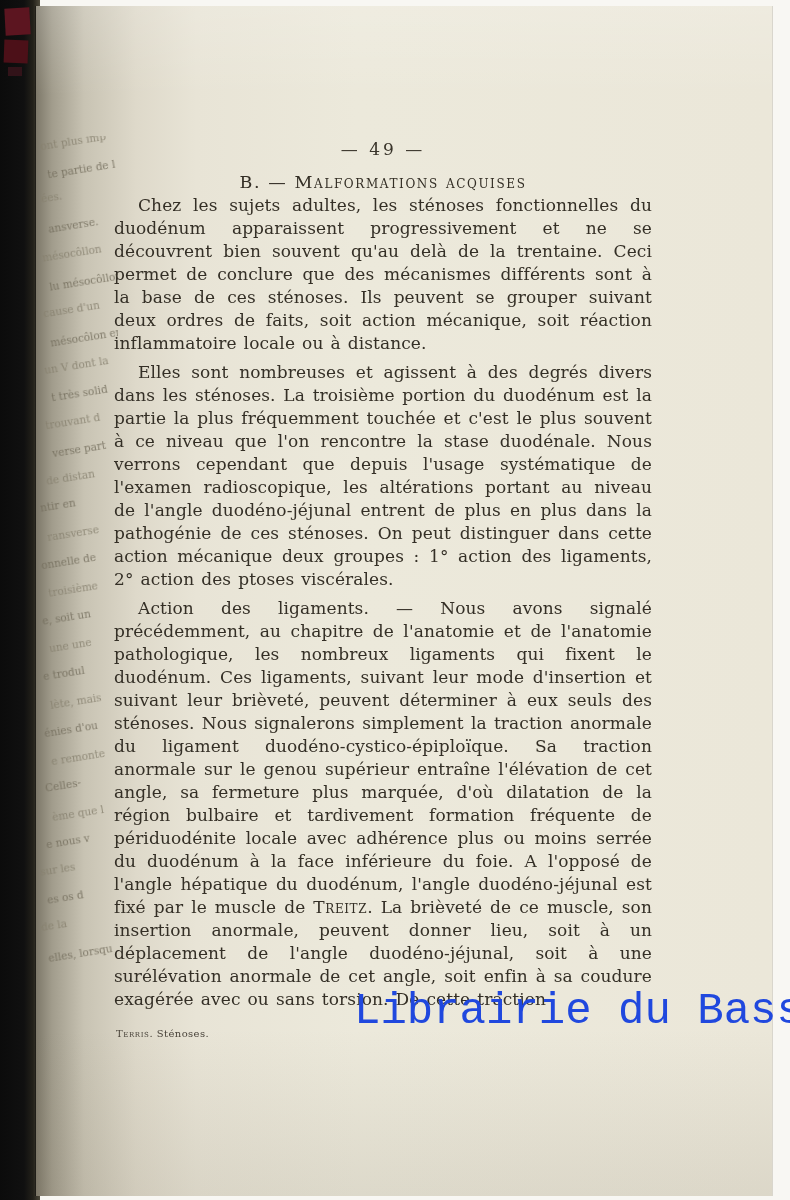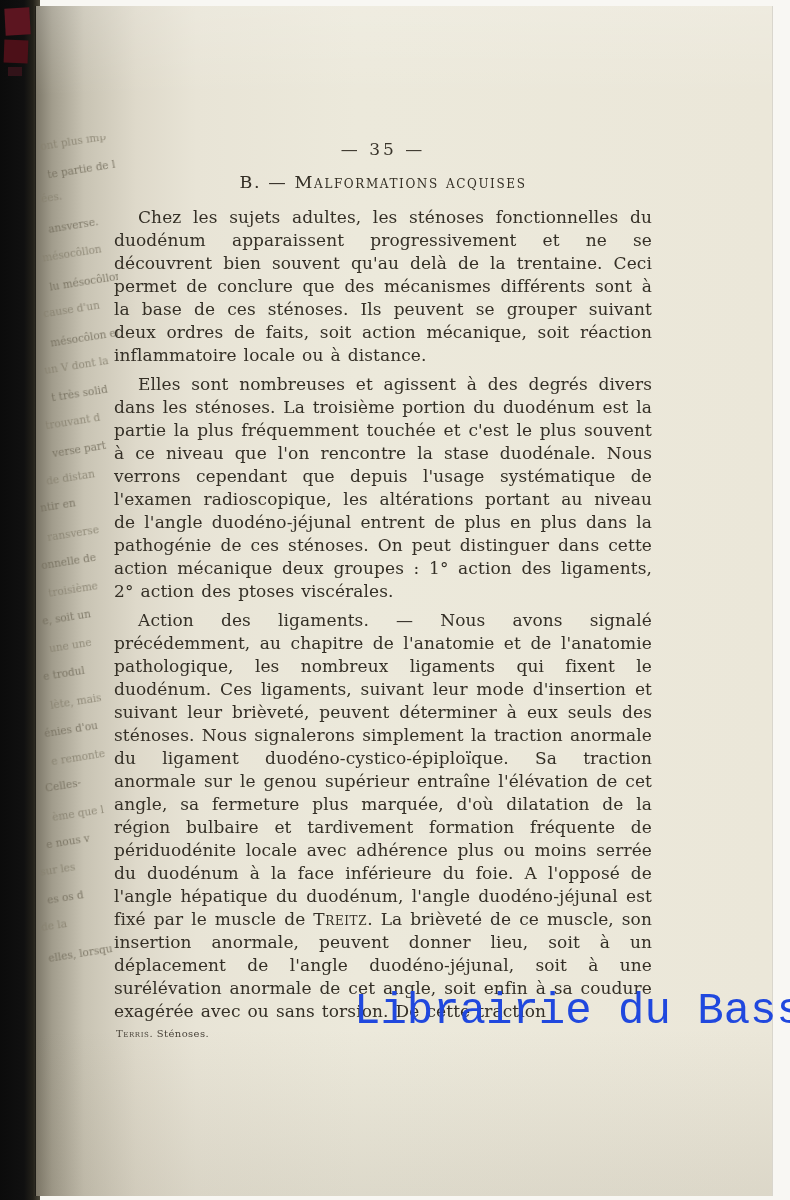--- a/index.html
+++ b/index.html
@@ -45,21 +45,21 @@
   .frag:nth-child(even){ color:#746e5d; }
 
   
   .text-block {
     position:absolute; left:78px; top:132px; width:538px;
     color:#342f26; font-size:17px; line-height:23px;
   }
   .page-number { text-align:center; letter-spacing:3px; margin-bottom:10px; color:#3a352b; }
   .section-heading {
     text-align:center; font-variant:small-caps; letter-spacing:1.6px;
-    margin-bottom:12px; font-size:17.5px; color:#332e25;
+    font-size:17.5px; color:#332e25;
   }
   .sub-heading {
     text-align:center; font-variant:small-caps; letter-spacing:1.6px;
     margin:6px 0 10px; font-size:17px; color:#332e25;
   }
   p.body {
     text-align:justify; text-indent:24px; margin-bottom:6px;
     word-spacing:1.5px; letter-spacing:.1px;
   }
   .italic { }
@@ -117,21 +117,21 @@
       <div class="frag" style="top: 644px; left: 5px;">Celles-</div>
       <div class="frag" style="top: 672px; left: 12px;">ème que l</div>
       <div class="frag" style="top: 700px; left: 6px;">e nous v</div>
       <div class="frag" style="top: 728px; left: 0px;">sur les</div>
       <div class="frag" style="top: 756px; left: 7px;">es os d</div>
       <div class="frag" style="top: 784px; left: 1px;">de la</div>
       <div class="frag" style="top: 812px; left: 8px;">elles, lorsqu</div>
     </div>
 
   <div class="text-block">
-    <div class="page-number">— 35 —</div>
+    <div class="page-number">— 49 —</div>
     <div class="section-heading">B. — Malformations acquises</div>
 
     <p class="body">Chez les sujets adultes, les sténoses fonctionnelles du duodénum apparaissent progressivement et ne se découvrent bien souvent qu'au delà de la trentaine. Ceci permet de conclure que des mécanismes différents sont à la base de ces sténoses. Ils peuvent se grouper suivant deux ordres de faits, soit action mécanique, soit réaction inflammatoire locale ou à distance.</p>
 
 
     <p class="body">Elles sont nombreuses et agissent à des degrés divers dans les sténoses. La troisième portion du duodénum est la partie la plus fréquemment touchée et c'est le plus souvent à ce niveau que l'on rencontre la stase duodénale. Nous verrons cependant que depuis l'usage systématique de l'examen radioscopique, les altérations portant au niveau de l'angle duodéno-jéjunal entrent de plus en plus dans la pathogénie de ces sténoses. On peut distinguer dans cette action mécanique deux groupes : 1° action des ligaments, 2° action des ptoses viscérales.</p>
 
     <p class="body"><span class="italic">Action des ligaments.</span><span> — Nous avons signalé précédemment, au chapitre de l'anatomie et de l'anatomie pathologique, les nombreux ligaments qui fixent le duodénum. Ces ligaments, suivant leur mode d'insertion et suivant leur brièveté, peuvent déterminer à eux seuls des sténoses. Nous signalerons simplement la traction anormale du ligament duodéno-cystico-épiploïque. Sa traction anormale sur le genou supérieur entraîne l'élévation de cet angle, sa fermeture plus marquée, d'où dilatation de la région bulbaire et tardivement formation fréquente de périduodénite locale avec adhérence plus ou moins serrée du duodénum à la face inférieure du foie. A l'opposé de l'angle hépatique du duodénum, l'angle duodéno-jéjunal est fixé par le muscle de </span><span class="smallcaps">Treitz</span><span>. La brièveté de ce muscle, son insertion anormale, peuvent donner lieu, soit à un déplacement de l'angle duodéno-jéjunal, soit à une surélévation anormale de cet angle, soit enfin à sa coudure exagérée avec ou sans torsion. De cette traction</span></p>
   </div>
 

